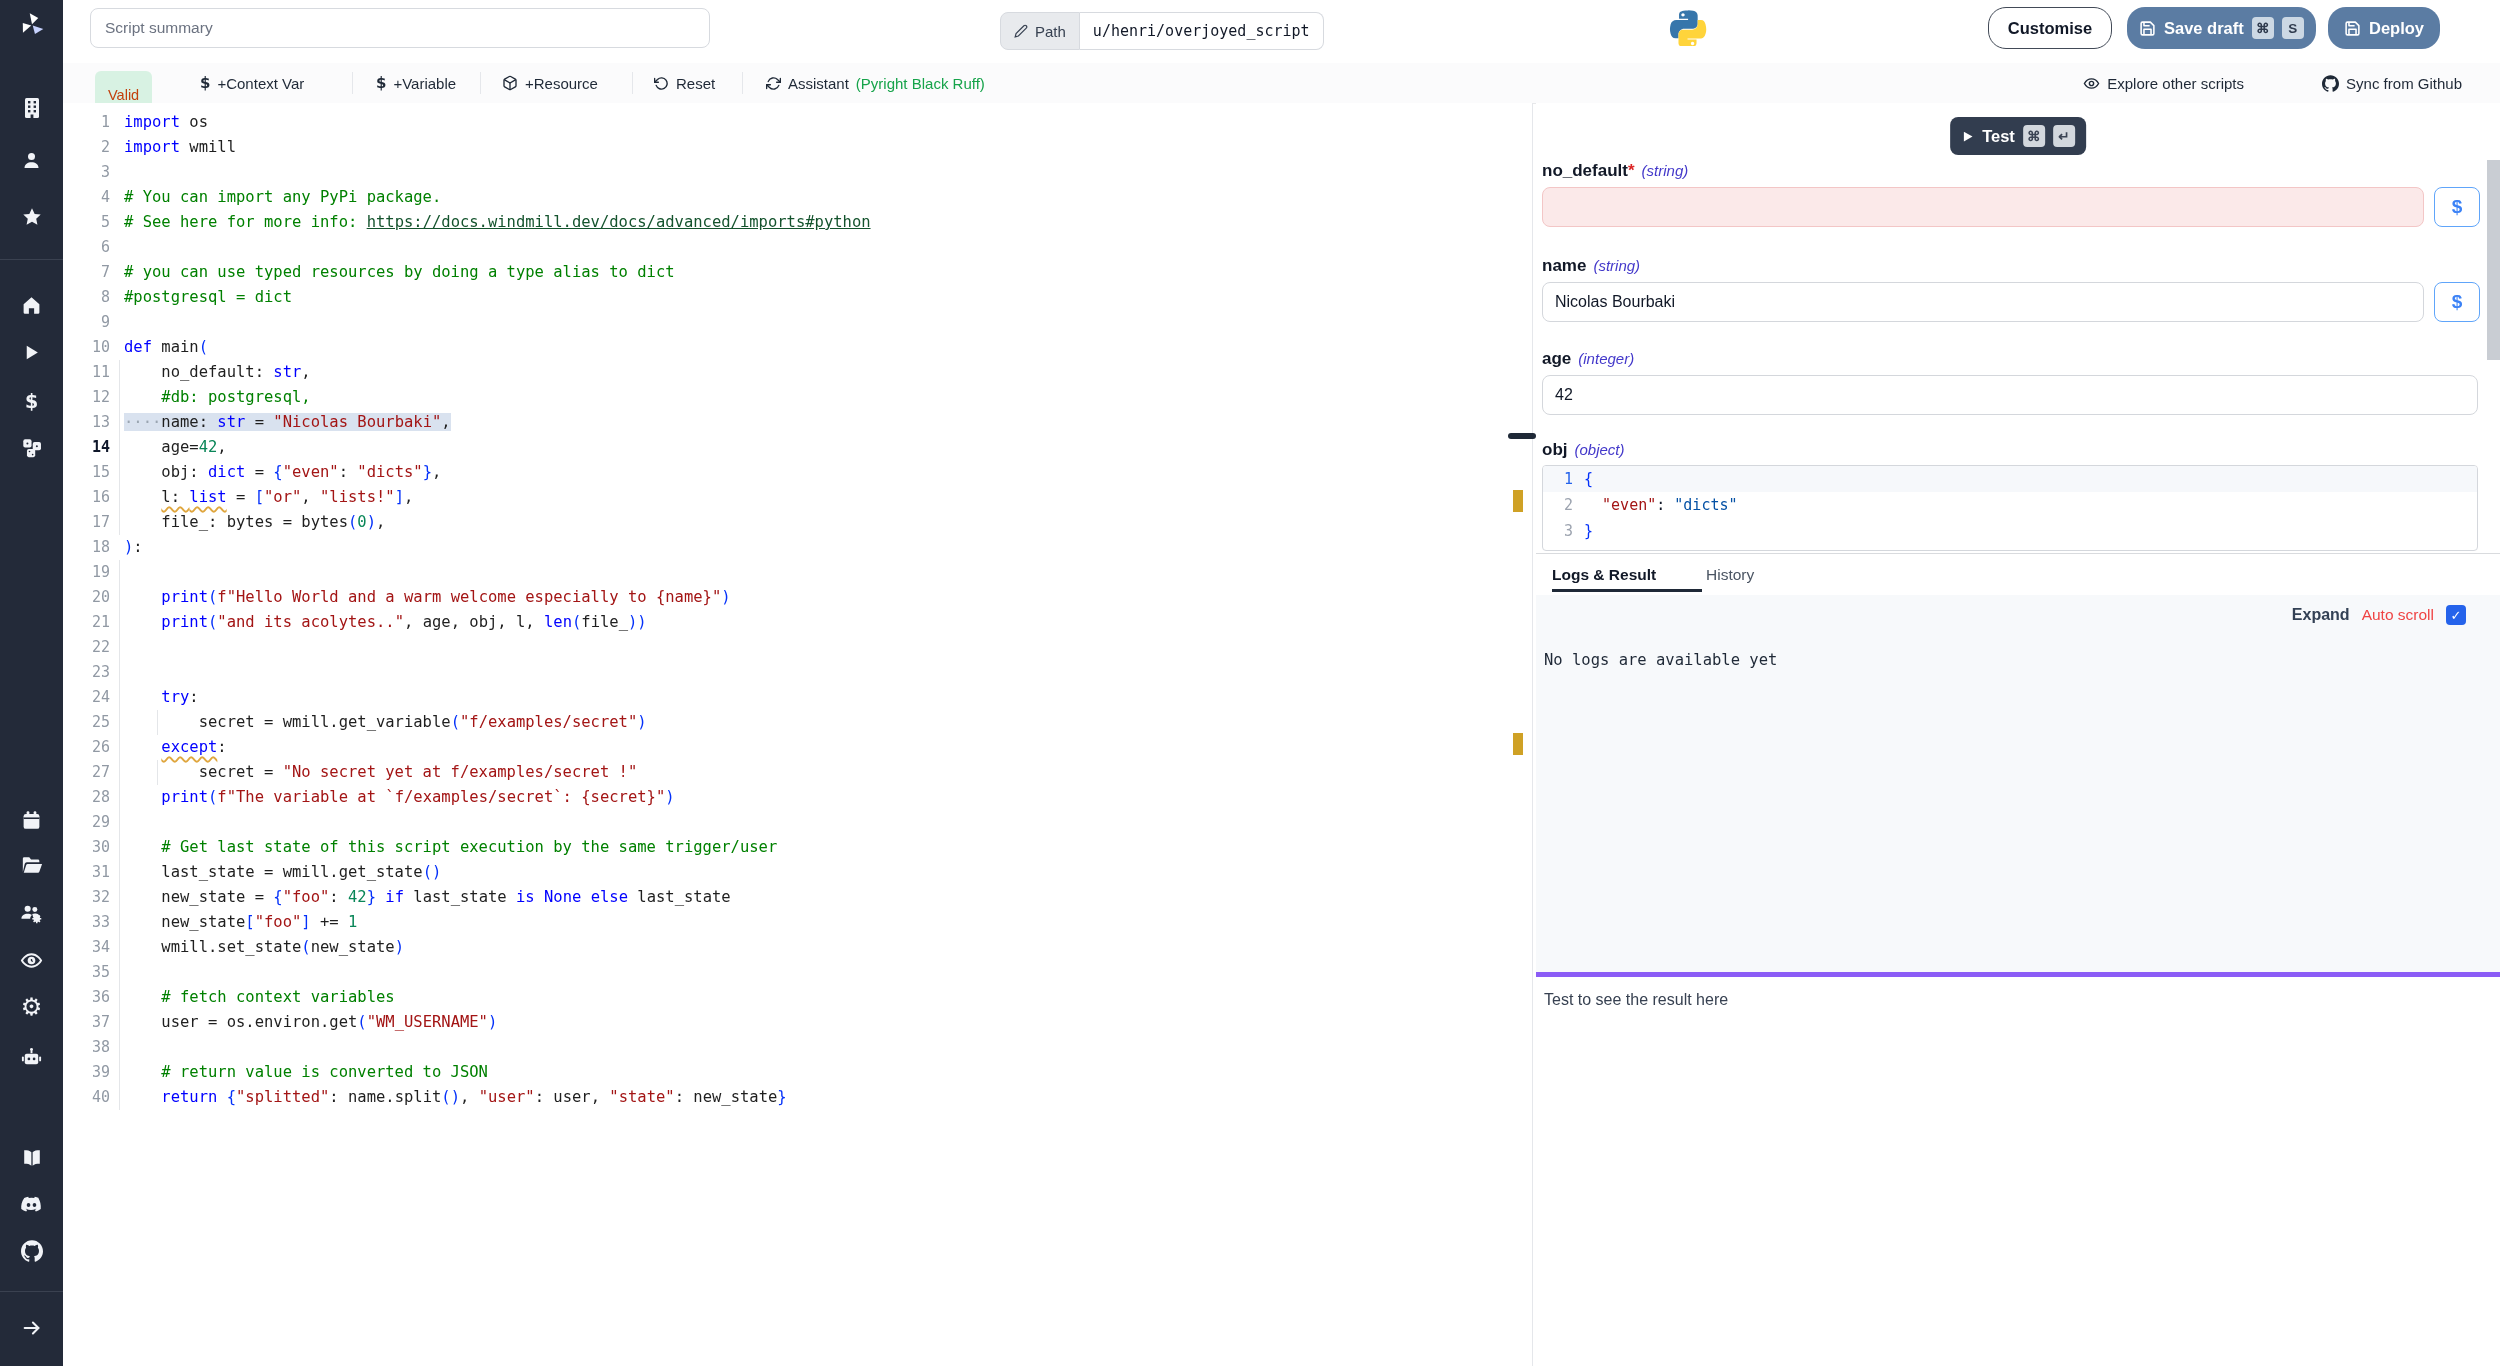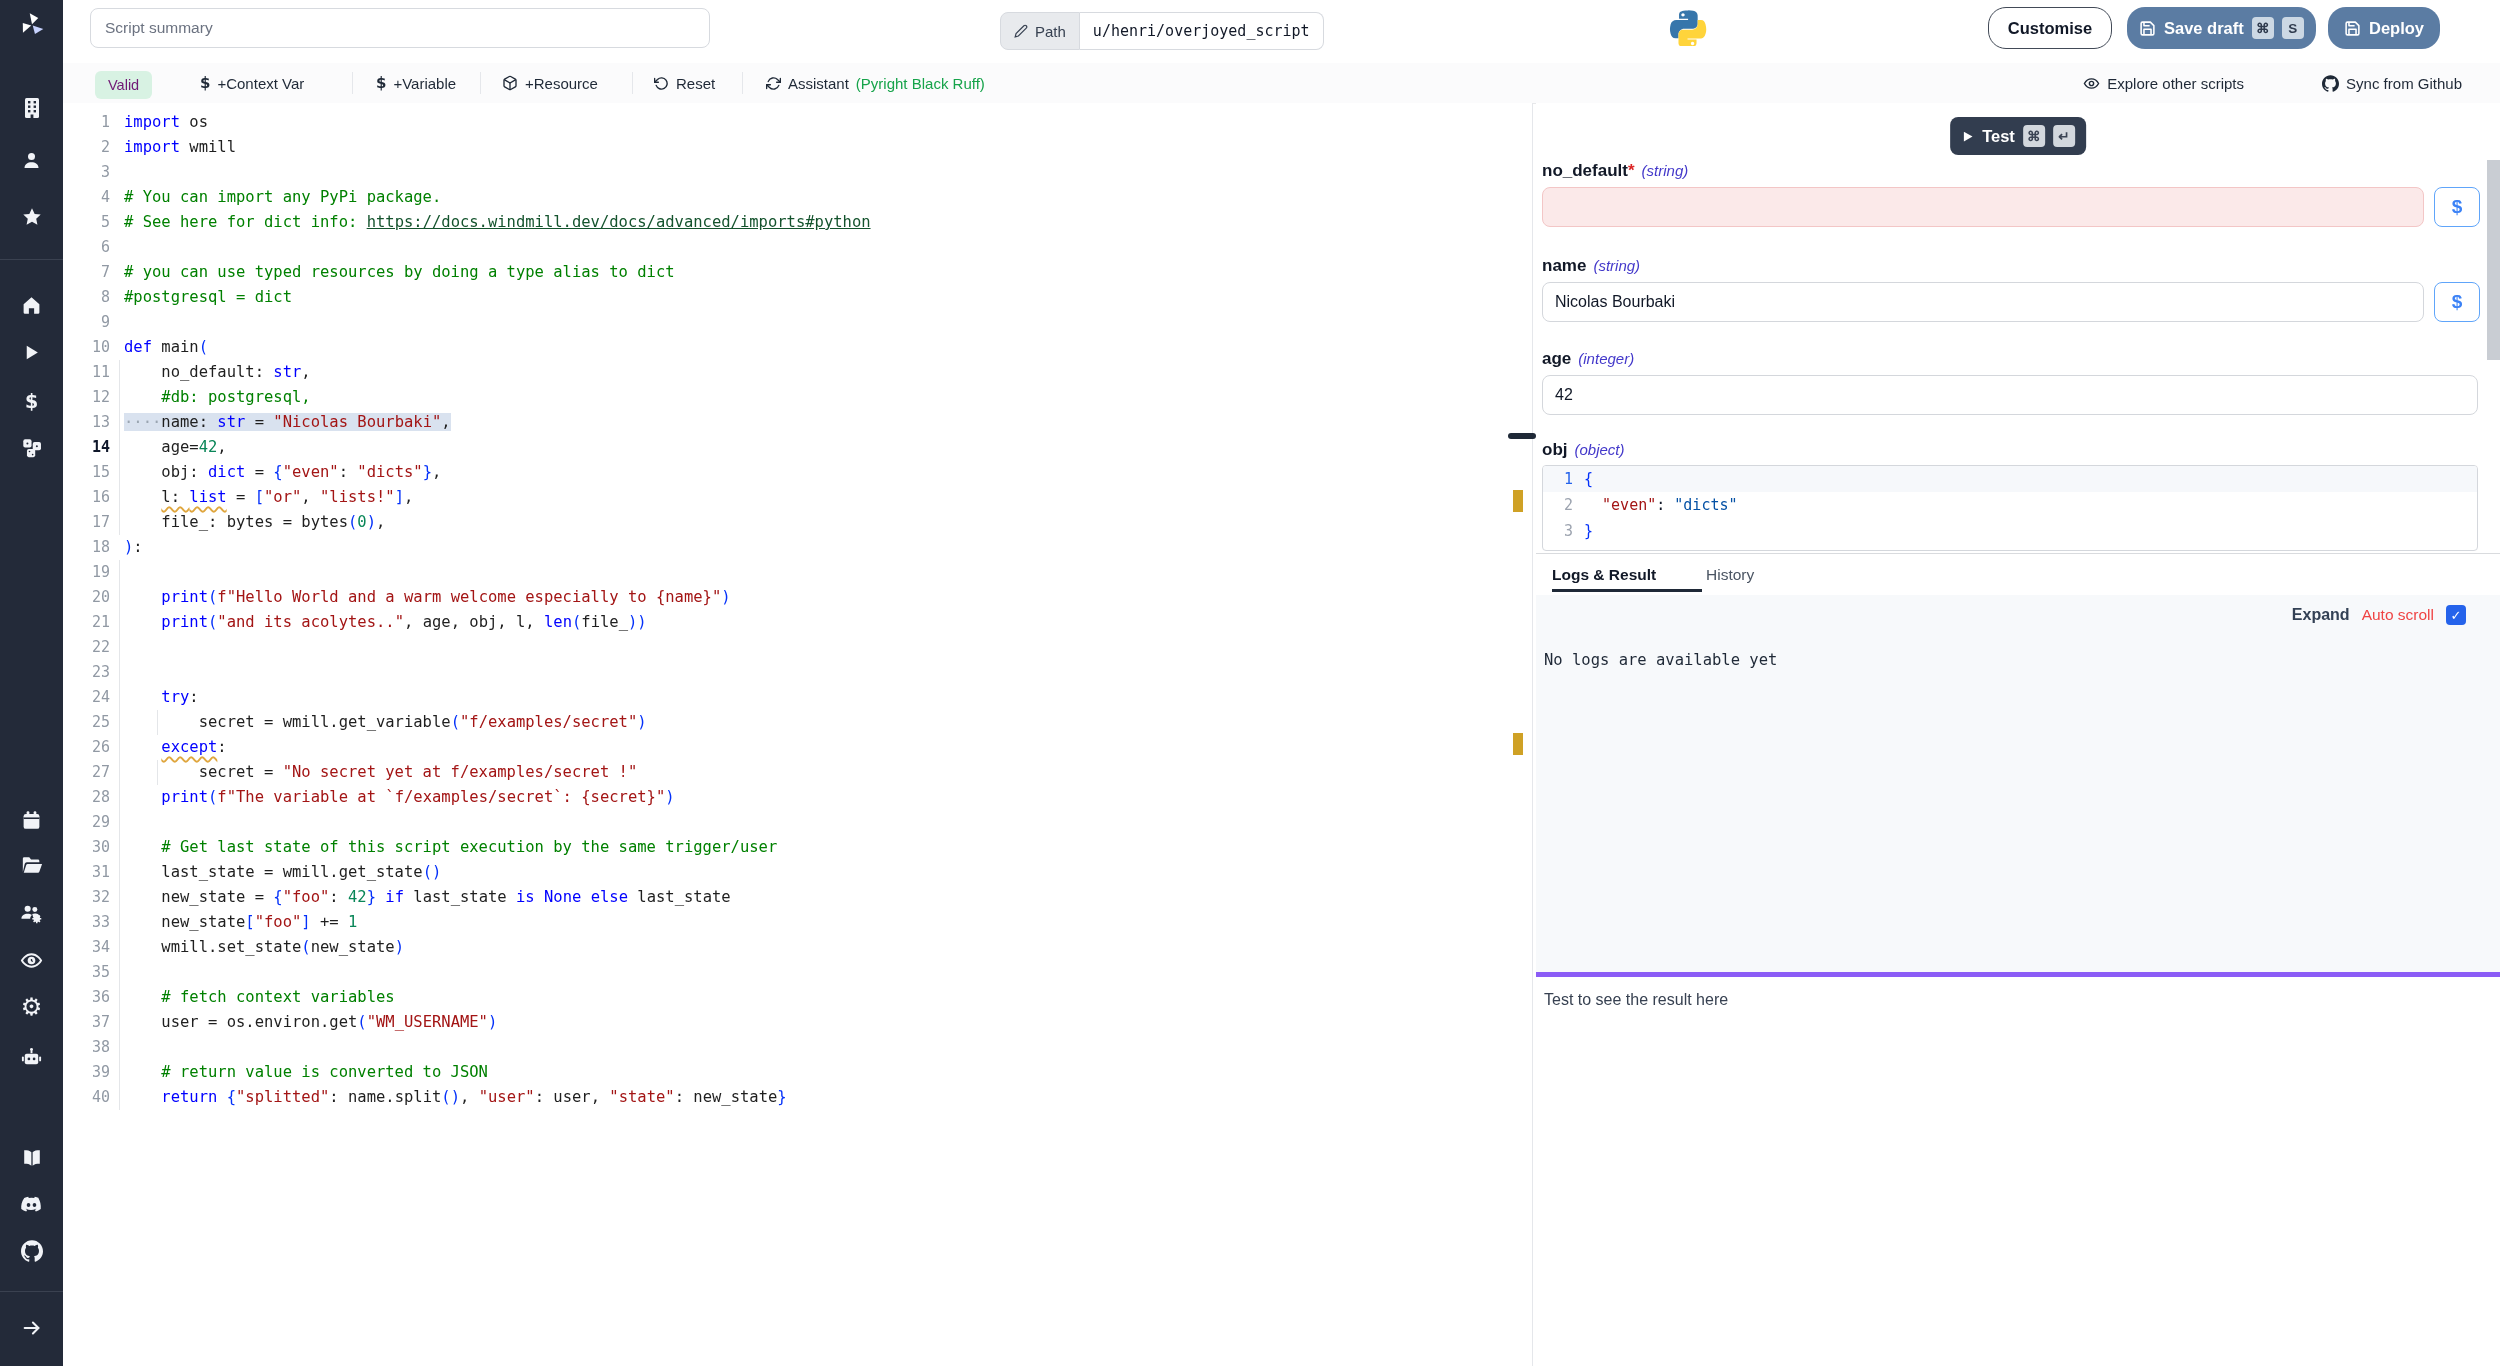--- a/index.html
+++ b/index.html
@@ -25,21 +25,21 @@
      font-size:16.5px;font-weight:bold;cursor:pointer;box-sizing:border-box}
   #customise-btn{left:1925px;width:124px;background:#fff;border:1.5px solid #424a57;color:#111827;justify-content:center}
   #savedraft-btn{left:2064px;background:#5b7ca3;color:#fff;border:none;padding:0 12px}
   #deploy-btn{left:2265px;background:#5b7ca3;color:#fff;border:none;padding:0 16px}
   .kbd{display:inline-flex;align-items:center;justify-content:center;width:22px;height:22px;border-radius:4px;
      background:#ccd8e4;color:#2f3b4e;font-size:13.5px;font-weight:bold}
   
   #row2{left:63px;top:63px;right:0;height:40px;background:#fbfbfc;border-bottom:1px solid #e7e8ea}
   .t2item{position:absolute;top:0;height:40px;display:flex;align-items:center;gap:7px;font-size:15px;color:#1f2937;cursor:pointer;white-space:nowrap}
   .t2sep{position:absolute;top:9px;width:1px;height:22px;background:#e5e7eb}
-  #valid-badge{left:32px;top:8px;height:24px;line-height:24px;padding:2px 13px;background:#d8f2e3;color:#701a75;
+  #valid-badge{left:32px;top:8px;height:24px;line-height:24px;padding:12px 13px;background:#d8f2e3;color:#c2410c;
      border-radius:6px;font-size:14.5px;font-weight:500;position:absolute}
   .dollar-ic{font-weight:bold;font-size:15px;font-family:"DejaVu Sans",sans-serif}
   .green{color:#16a34a}
   
   #editor{left:63px;top:103px;width:1469px;height:1263px;background:#fff;overflow:hidden}
   #code-lines{position:absolute;left:0;top:7px;right:0;z-index:2}
   .cl{display:flex;height:25px;line-height:25px;font-family:"DejaVu Sans Mono",monospace;font-size:15.5px}
   .ln{width:47px;flex:none;text-align:right;padding-right:14px;color:#9199a4;font-size:15px}
   .ln.cur{color:#0f172a;font-weight:bold}
   .ct{white-space:pre}
@@ -341,21 +341,21 @@
       <div class="cl">
         <span class="ln">3</span>
         <span class="ct"></span>
       </div>
       <div class="cl">
         <span class="ln">4</span>
         <span class="ct"><span class="c"># You can import any PyPi package.</span></span>
       </div>
       <div class="cl">
         <span class="ln">5</span>
-        <span class="ct"><span class="c"># See here for dict info: </span><span class="u">https://docs.windmill.dev/docs/advanced/imports#python</span></span>
+        <span class="ct"><span class="c"># See here for more info: </span><span class="u">https://docs.windmill.dev/docs/advanced/imports#python</span></span>
       </div>
       <div class="cl">
         <span class="ln">6</span>
         <span class="ct"></span>
       </div>
       <div class="cl">
         <span class="ln">7</span>
         <span class="ct"><span class="c"># you can use typed resources by doing a type alias to dict</span></span>
       </div>
       <div class="cl">

